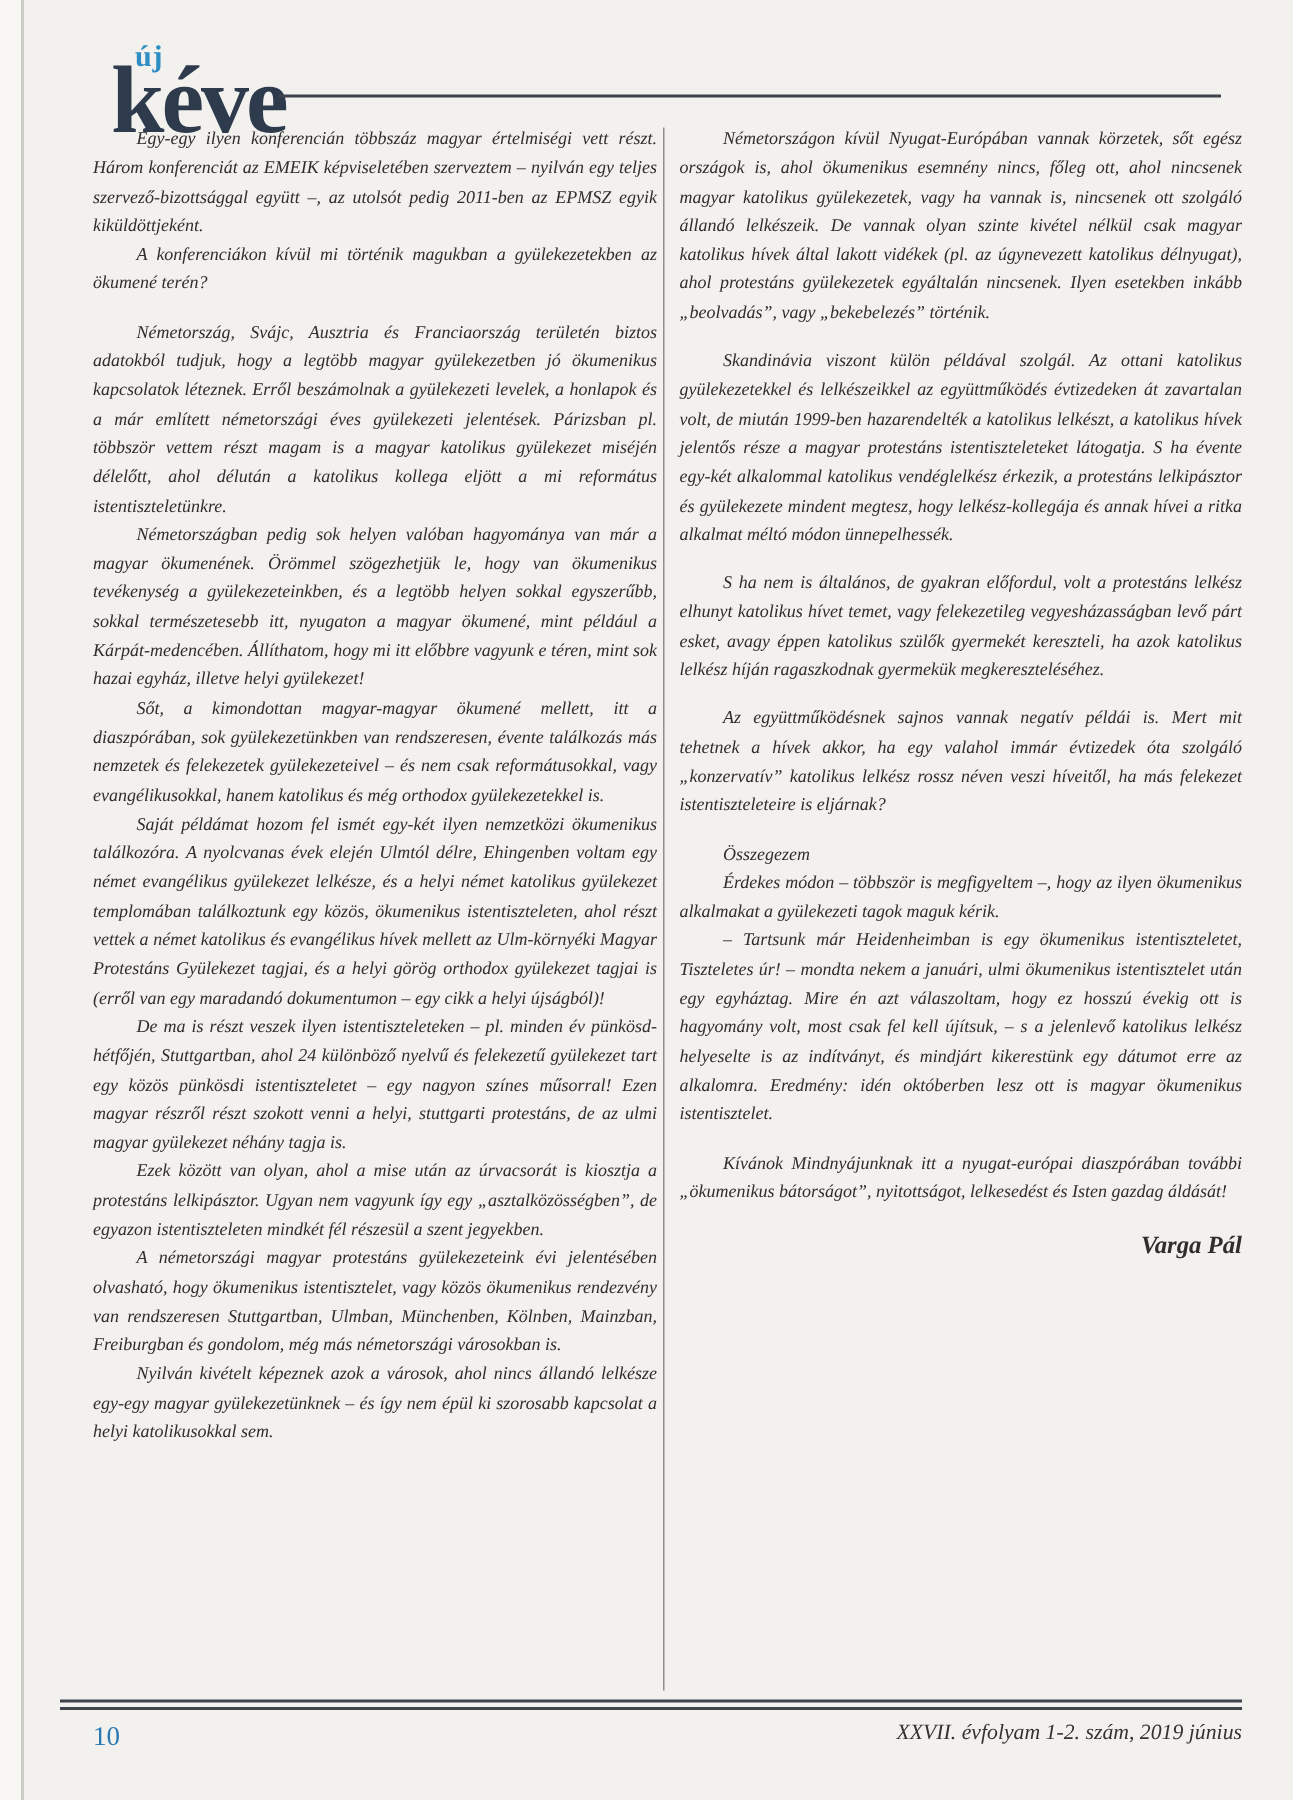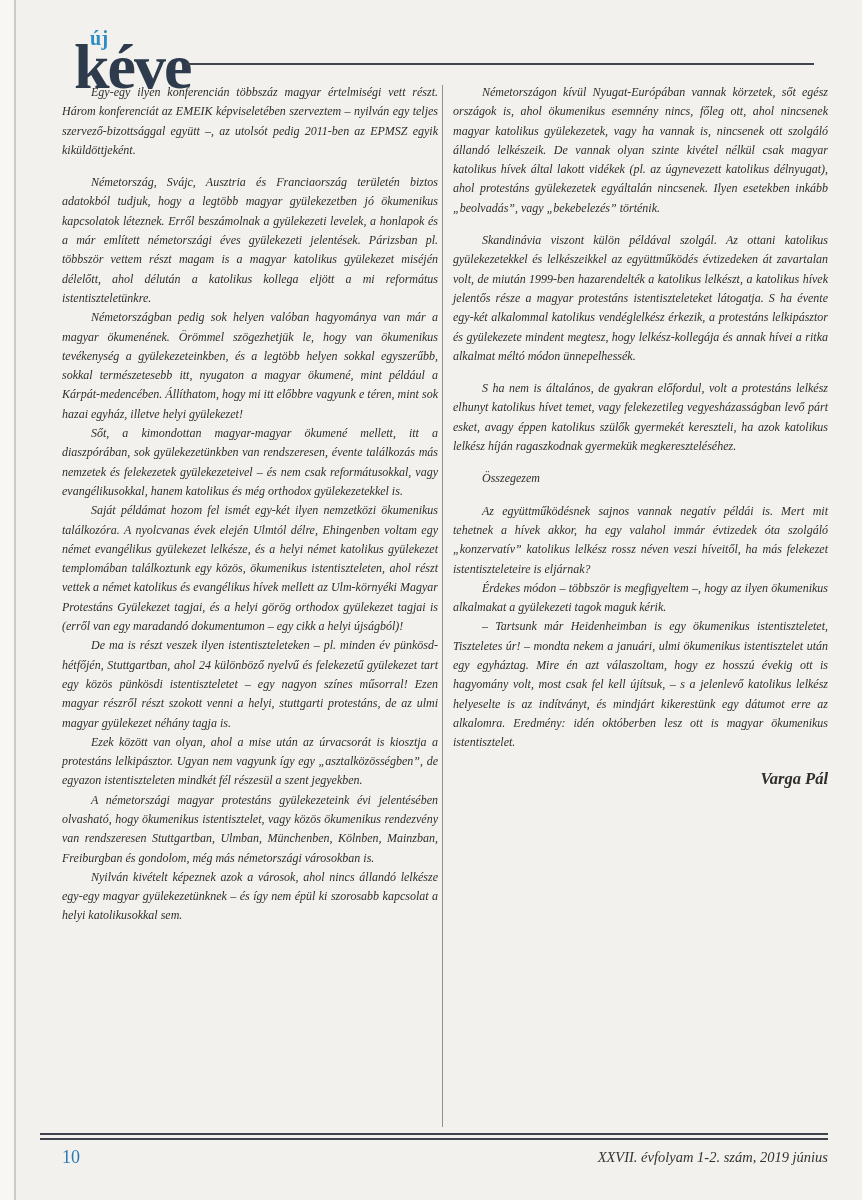--- a/index.html
+++ b/index.html
@@ -39,21 +39,21 @@
   }
   .gap-before { margin-top:13px; }
 
   .signature { margin-top:16px; text-align:right; font-style:italic; color:var(--text,#2f2e2b); }
   .sig-name  { font-weight:bold; font-size:16.5px; line-height:19.5px; }
 
   .footer-rule { position:absolute; left:40px; width:788px; top:1133px; height:7px;
                  border-top:2px solid var(--rule-dark,#3e434c);
                  border-bottom:2px solid var(--rule-dark,#3e434c); }
   .footer-row { position:absolute; top:1147px; left:62px; width:766px;
-                display:flex; justify-content:space-between; align-items:center; }
+                display:flex; justify-content:space-between; align-items:flex-start; }
   .page-num { font-size:18px; color:var(--page-number-blue,#2878b4); }
   .issue-info { font-style:italic; font-size:14.5px; color:#34332f;font-family:Liberation Serif, serif; }
 </style>
 </head>
 <body>
 
 <div class="page">
   <div class="page-left-strip"></div>
   <div class="page-edge"></div>
 
@@ -61,39 +61,41 @@
     <div class="logo">
       <span class="logo-uj">új</span>
       <span class="logo-keve">kéve</span>
     </div>
     <div class="header-rule"></div>
   </header>
 
   <main class="columns">
     <section class="col-left" id="col-left">
         <p class="para">Egy-egy ilyen konferencián többszáz magyar értelmiségi vett részt. Három konferenciát az EMEIK képviseletében szerveztem – nyilván egy teljes szervező-bizottsággal együtt –, az utolsót pedig 2011-ben az EPMSZ egyik kiküldöttjeként.</p>
+        <p class="para">A konferenciákon kívül mi történik magukban a gyülekezetekben az ökumené terén?</p>
         <p class="para gap-before">Németország, Svájc, Ausztria és Franciaország területén biztos adatokból tudjuk, hogy a legtöbb magyar gyülekezetben jó ökumenikus kapcsolatok léteznek. Erről beszámolnak a gyülekezeti levelek, a honlapok és a már említett németországi éves gyülekezeti jelentések. Párizsban pl. többször vettem részt magam is a magyar katolikus gyülekezet miséjén délelőtt, ahol délután a katolikus kollega eljött a mi református istentiszteletünkre.</p>
         <p class="para">Németországban pedig sok helyen valóban hagyománya van már a magyar ökumenének. Örömmel szögezhetjük le, hogy van ökumenikus tevékenység a gyülekezeteinkben, és a legtöbb helyen sokkal egyszerűbb, sokkal természetesebb itt, nyugaton a magyar ökumené, mint például a Kárpát-medencében. Állíthatom, hogy mi itt előbbre vagyunk e téren, mint sok hazai egyház, illetve helyi gyülekezet!</p>
         <p class="para">Sőt, a kimondottan magyar-magyar ökumené mellett, itt a diaszpórában, sok gyülekezetünkben van rendszeresen, évente találkozás más nemzetek és felekezetek gyülekezeteivel – és nem csak reformátusokkal, vagy evangélikusokkal, hanem katolikus és még orthodox gyülekezetekkel is.</p>
         <p class="para">Saját példámat hozom fel ismét egy-két ilyen nemzetközi ökumenikus találkozóra. A nyolcvanas évek elején Ulmtól délre, Ehingenben voltam egy német evangélikus gyülekezet lelkésze, és a helyi német katolikus gyülekezet templomában találkoztunk egy közös, ökumenikus istentiszteleten, ahol részt vettek a német katolikus és evangélikus hívek mellett az Ulm-környéki Magyar Protestáns Gyülekezet tagjai, és a helyi görög orthodox gyülekezet tagjai is (erről van egy maradandó dokumentumon – egy cikk a helyi újságból)!</p>
         <p class="para">De ma is részt veszek ilyen istentiszteleteken – pl. minden év pünkösd-hétfőjén, Stuttgartban, ahol 24 különböző nyelvű és felekezetű gyülekezet tart egy közös pünkösdi istentiszteletet – egy nagyon színes műsorral! Ezen magyar részről részt szokott venni a helyi, stuttgarti protestáns, de az ulmi magyar gyülekezet néhány tagja is.</p>
         <p class="para">Ezek között van olyan, ahol a mise után az úrvacsorát is kiosztja a protestáns lelkipásztor. Ugyan nem vagyunk így egy „asztalközösségben”, de egyazon istentiszteleten mindkét fél részesül a szent jegyekben.</p>
         <p class="para">A németországi magyar protestáns gyülekezeteink évi jelentésében olvasható, hogy ökumenikus istentisztelet, vagy közös ökumenikus rendezvény van rendszeresen Stuttgartban, Ulmban, Münchenben, Kölnben, Mainzban, Freiburgban és gondolom, még más németországi városokban is.</p>
         <p class="para">Nyilván kivételt képeznek azok a városok, ahol nincs állandó lelkésze egy-egy magyar gyülekezetünknek – és így nem épül ki szorosabb kapcsolat a helyi katolikusokkal sem.</p>
       </section>
     <div class="col-divider"></div>
     <section class="col-right">
       <div id="col-right-paras">
           <p class="para">Németországon kívül Nyugat-Európában vannak körzetek, sőt egész országok is, ahol ökumenikus esemnény nincs, főleg ott, ahol nincsenek magyar katolikus gyülekezetek, vagy ha vannak is, nincsenek ott szolgáló állandó lelkészeik. De vannak olyan szinte kivétel nélkül csak magyar katolikus hívek által lakott vidékek (pl. az úgynevezett katolikus délnyugat), ahol protestáns gyülekezetek egyáltalán nincsenek. Ilyen esetekben inkább „beolvadás”, vagy „bekebelezés” történik.</p>
           <p class="para gap-before">Skandinávia viszont külön példával szolgál. Az ottani katolikus gyülekezetekkel és lelkészeikkel az együttműködés évtizedeken át zavartalan volt, de miután 1999-ben hazarendelték a katolikus lelkészt, a katolikus hívek jelentős része a magyar protestáns istentiszteleteket látogatja. S ha évente egy-két alkalommal katolikus vendéglelkész érkezik, a protestáns lelkipásztor és gyülekezete mindent megtesz, hogy lelkész-kollegája és annak hívei a ritka alkalmat méltó módon ünnepelhessék.</p>
           <p class="para gap-before">S ha nem is általános, de gyakran előfordul, volt a protestáns lelkész elhunyt katolikus hívet temet, vagy felekezetileg vegyesházasságban levő párt esket, avagy éppen katolikus szülők gyermekét kereszteli, ha azok katolikus lelkész híján ragaszkodnak gyermekük megkereszteléséhez.</p>
+          <p class="para gap-before">Az együttműködésnek sajnos vannak negatív példái is. Mert mit tehetnek a hívek akkor, ha egy valahol immár évtizedek óta szolgáló „konzervatív” katolikus lelkész rossz néven veszi híveitől, ha más felekezet istentiszteleteire is eljárnak?</p>
           <p class="para gap-before">Összegezem</p>
-          <p class="para gap-before">Az együttműködésnek sajnos vannak negatív példái is. Mert mit tehetnek a hívek akkor, ha egy valahol immár évtizedek óta szolgáló „konzervatív” katolikus lelkész rossz néven veszi híveitől, ha más felekezet istentiszteleteire is eljárnak?</p>
           <p class="para">Érdekes módon – többször is megfigyeltem –, hogy az ilyen ökumenikus alkalmakat a gyülekezeti tagok maguk kérik.</p>
           <p class="para">– Tartsunk már Heidenheimban is egy ökumenikus istentiszteletet, Tiszteletes úr! – mondta nekem a januári, ulmi ökumenikus istentisztelet után egy egyháztag. Mire én azt válaszoltam, hogy ez hosszú évekig ott is hagyomány volt, most csak fel kell újítsuk, – s a jelenlevő katolikus lelkész helyeselte is az indítványt, és mindjárt kikerestünk egy dátumot erre az alkalomra. Eredmény: idén októberben lesz ott is magyar ökumenikus istentisztelet.</p>
+          <p class="para gap-before">Kívánok Mindnyájunknak itt a nyugat-európai diaszpórában további „ökumenikus bátorságot”, nyitottságot, lelkesedést és Isten gazdag áldását!</p>
         </div>
       <div class="signature">
         <div class="sig-name">Varga Pál</div>
 
       </div>
     </section>
   </main>
 
   <div class="footer-rule"></div>
   <footer class="footer-row">

